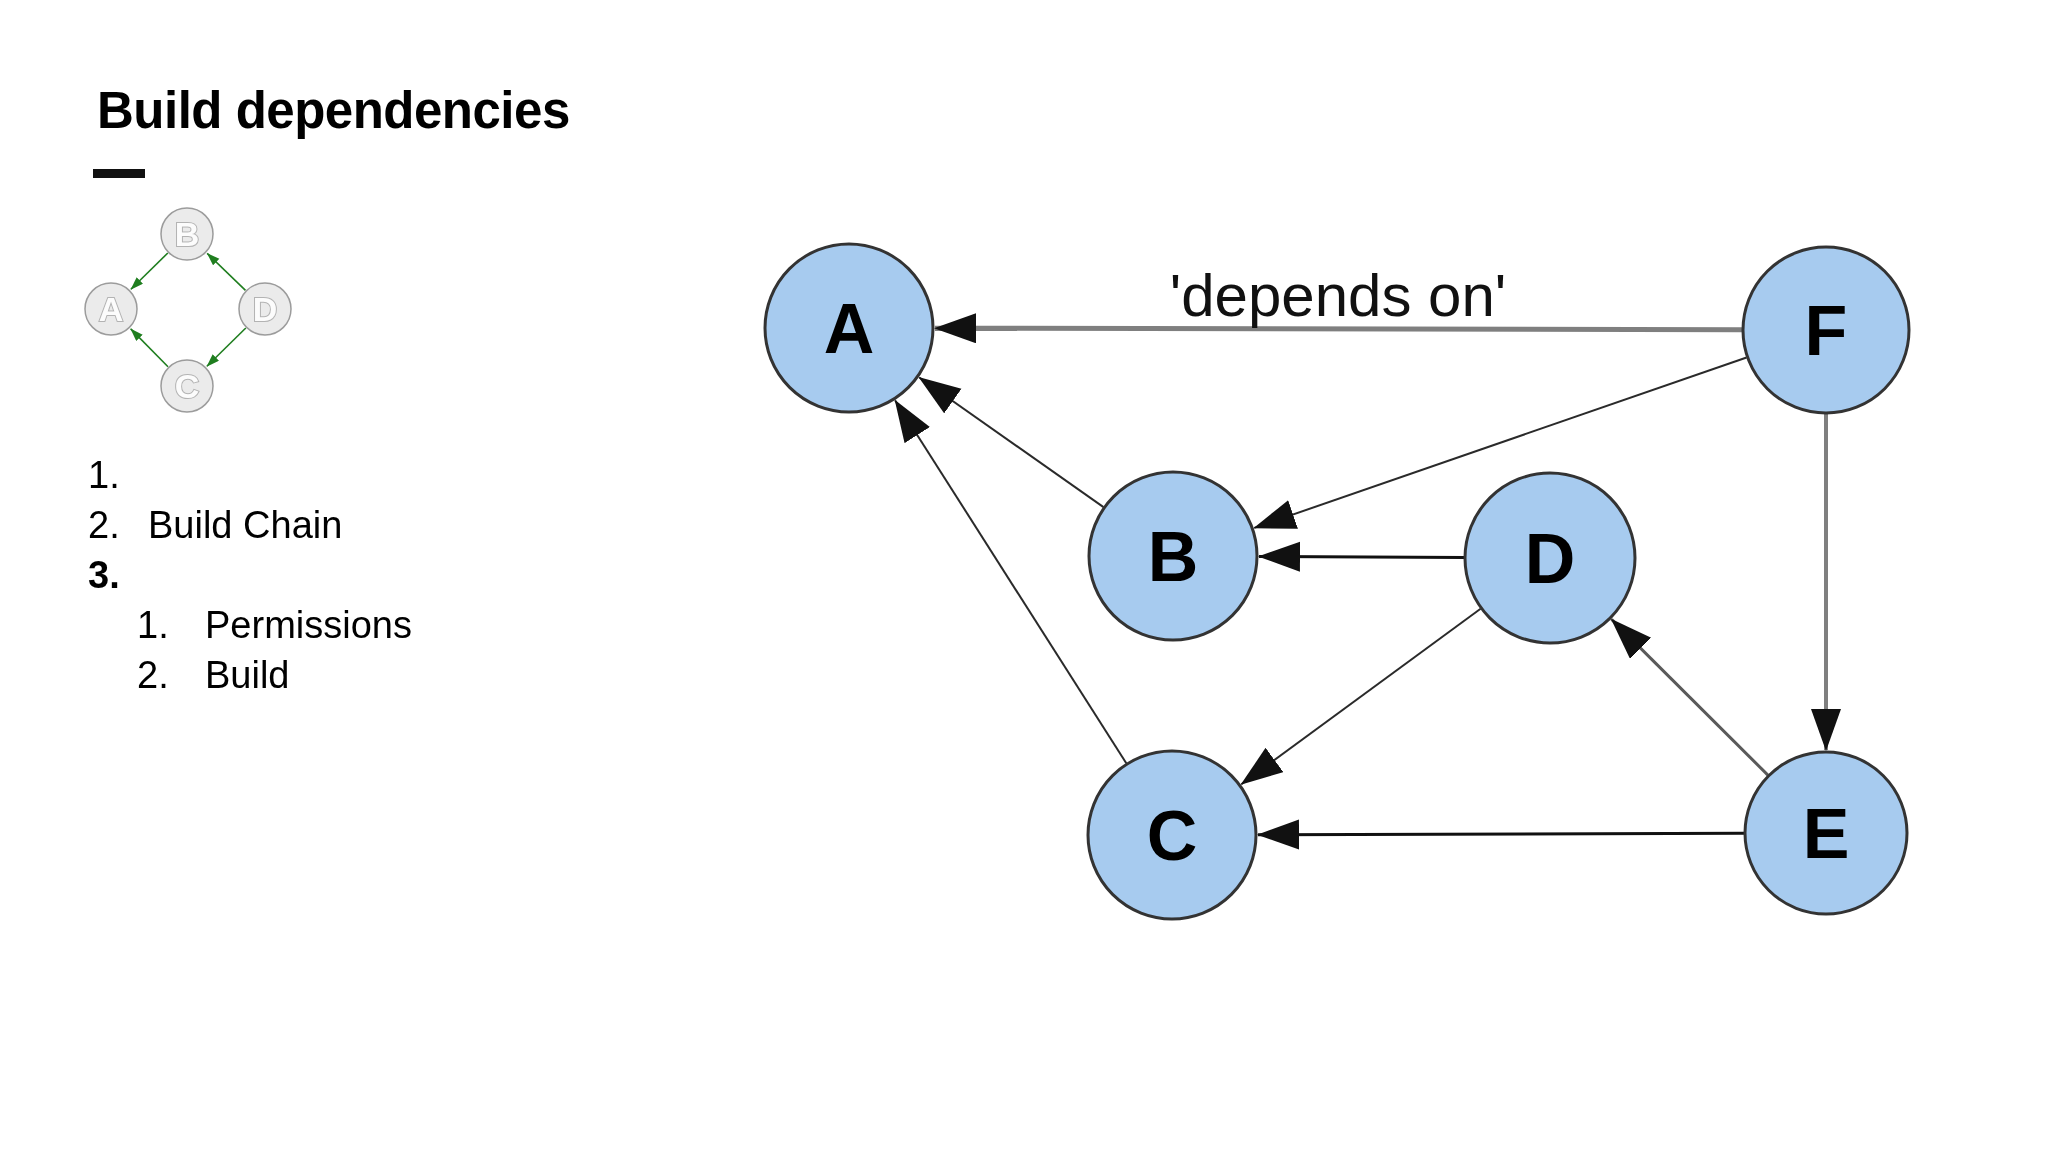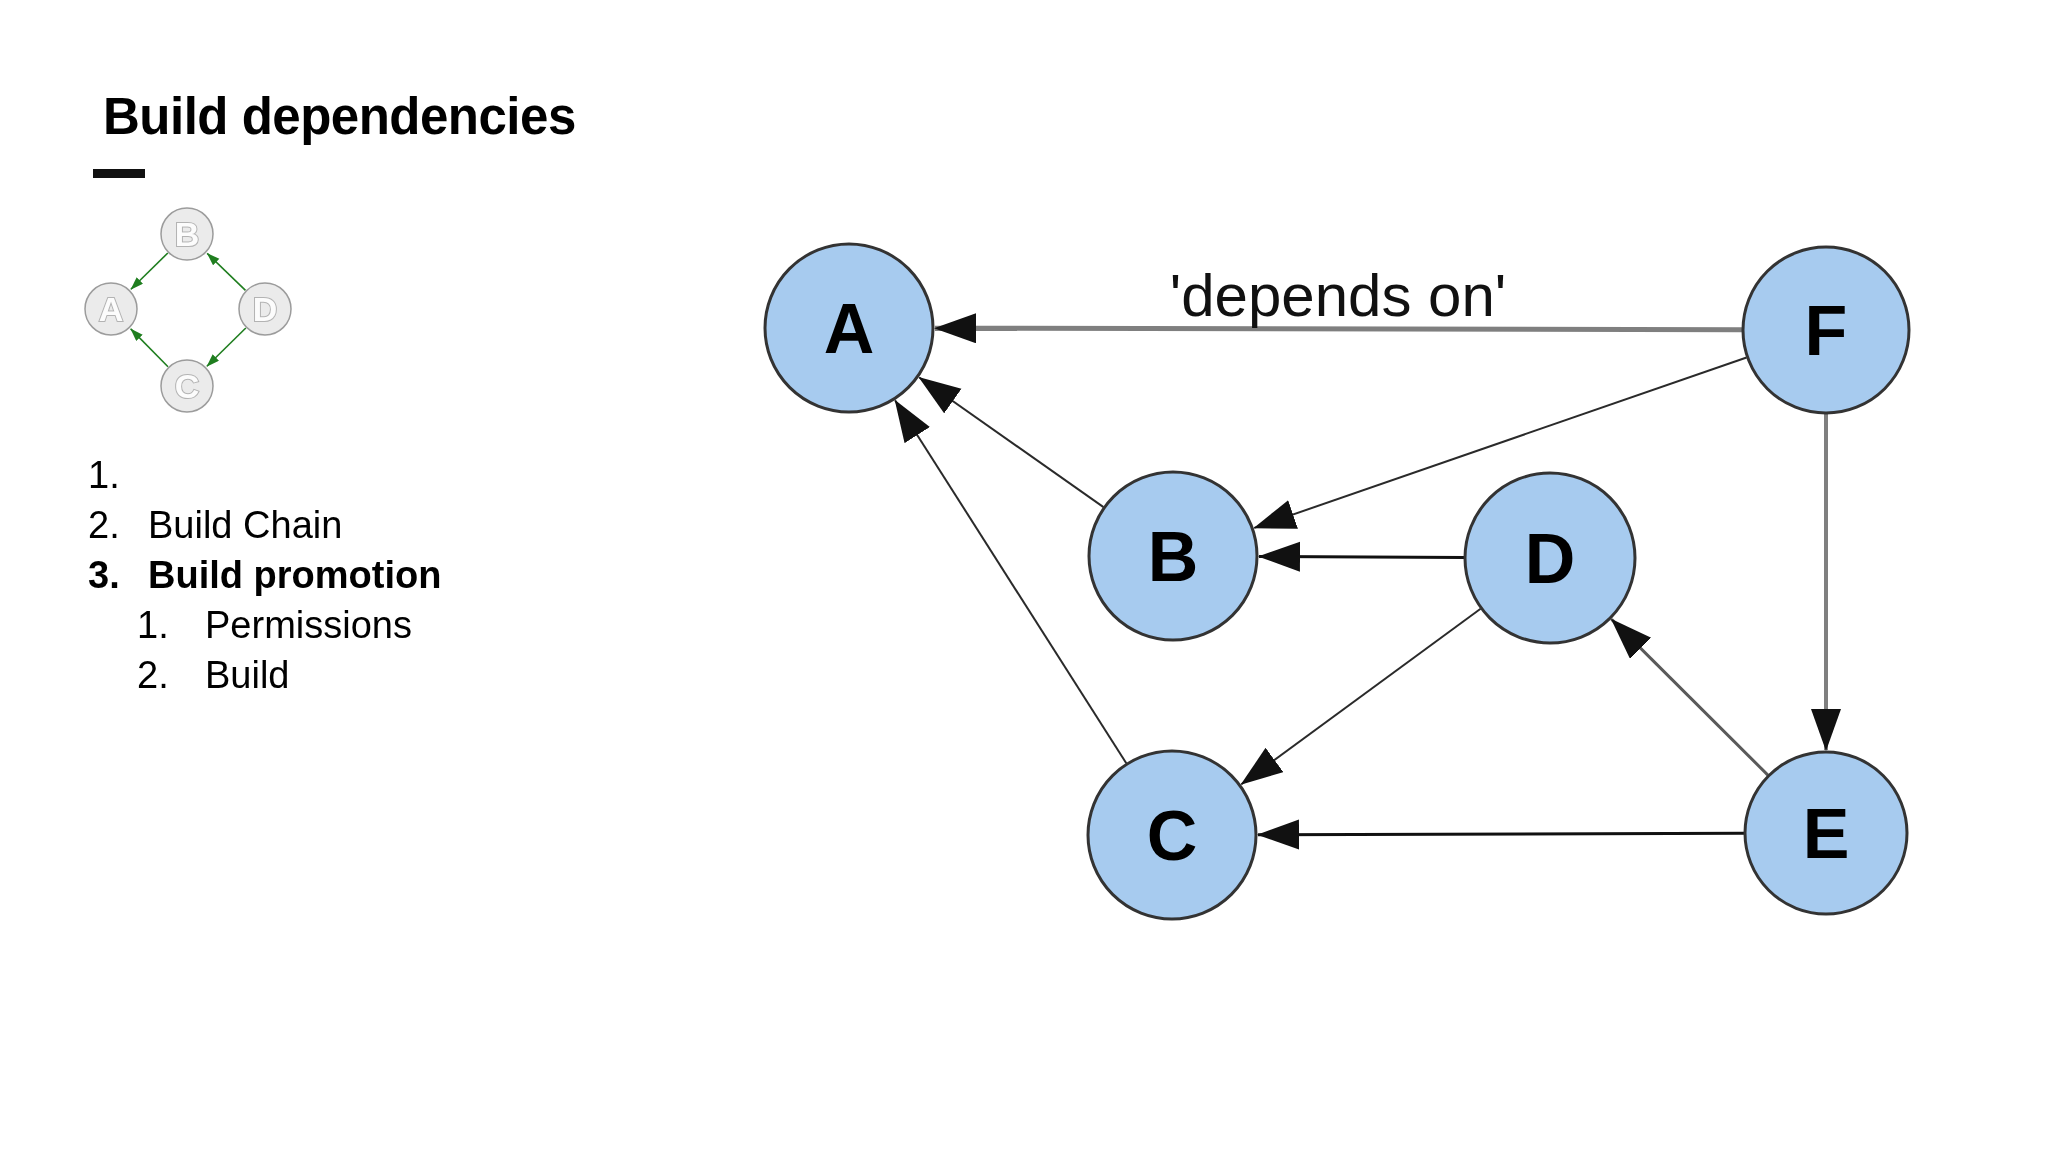--- a/index.html
+++ b/index.html
@@ -6,21 +6,21 @@
     margin: 0; padding: 0;
     width: 2048px; height: 1152px;
     background: #ffffff;
     font-family: "Liberation Sans", sans-serif;
     overflow: hidden;
   }
   .slide { position: absolute; inset: 0; width: 2048px; height: 1152px; }
   #slide-title {
     position: absolute; left: 95px; top: 78px;
     font-size: 51px; font-weight: bold; color: #000;
-    letter-spacing: -0.5px; line-height: 62px; margin: 8px;
+    letter-spacing: -0.5px; line-height: 62px; margin: 2px;
   }
   #title-dash {
     position: absolute; left: 93px; top: 169px;
     width: 52px; height: 9px; background: #111;
   }
   #mini-svg {
     position: absolute; left: 50px; top: 180px;
     width: 290px; height: 250px;
   }
   #agenda { position: absolute; left: 0; top: 0; }
@@ -77,21 +77,20 @@
   <div id="agenda">
       <div class="agenda-row lvl1" style="top: 450px;">
         <span class="agenda-num">1.</span>
       </div>
       <div class="agenda-row lvl1" style="top: 500px;">
         <span class="agenda-num">2.</span>
         <span class="agenda-label">Build Chain</span>
       </div>
       <div class="agenda-row lvl1 bold" style="top: 550px;">
         <span class="agenda-num">3.</span>
-        <span class="agenda-label">Build promotion</span>
       </div>
       <div class="agenda-row lvl2" style="top: 600px;">
         <span class="agenda-num">1.</span>
         <span class="agenda-label">Permissions</span>
       </div>
       <div class="agenda-row lvl2" style="top: 650px;">
         <span class="agenda-num">2.</span>
         <span class="agenda-label">Build</span>
       </div>
     </div>

